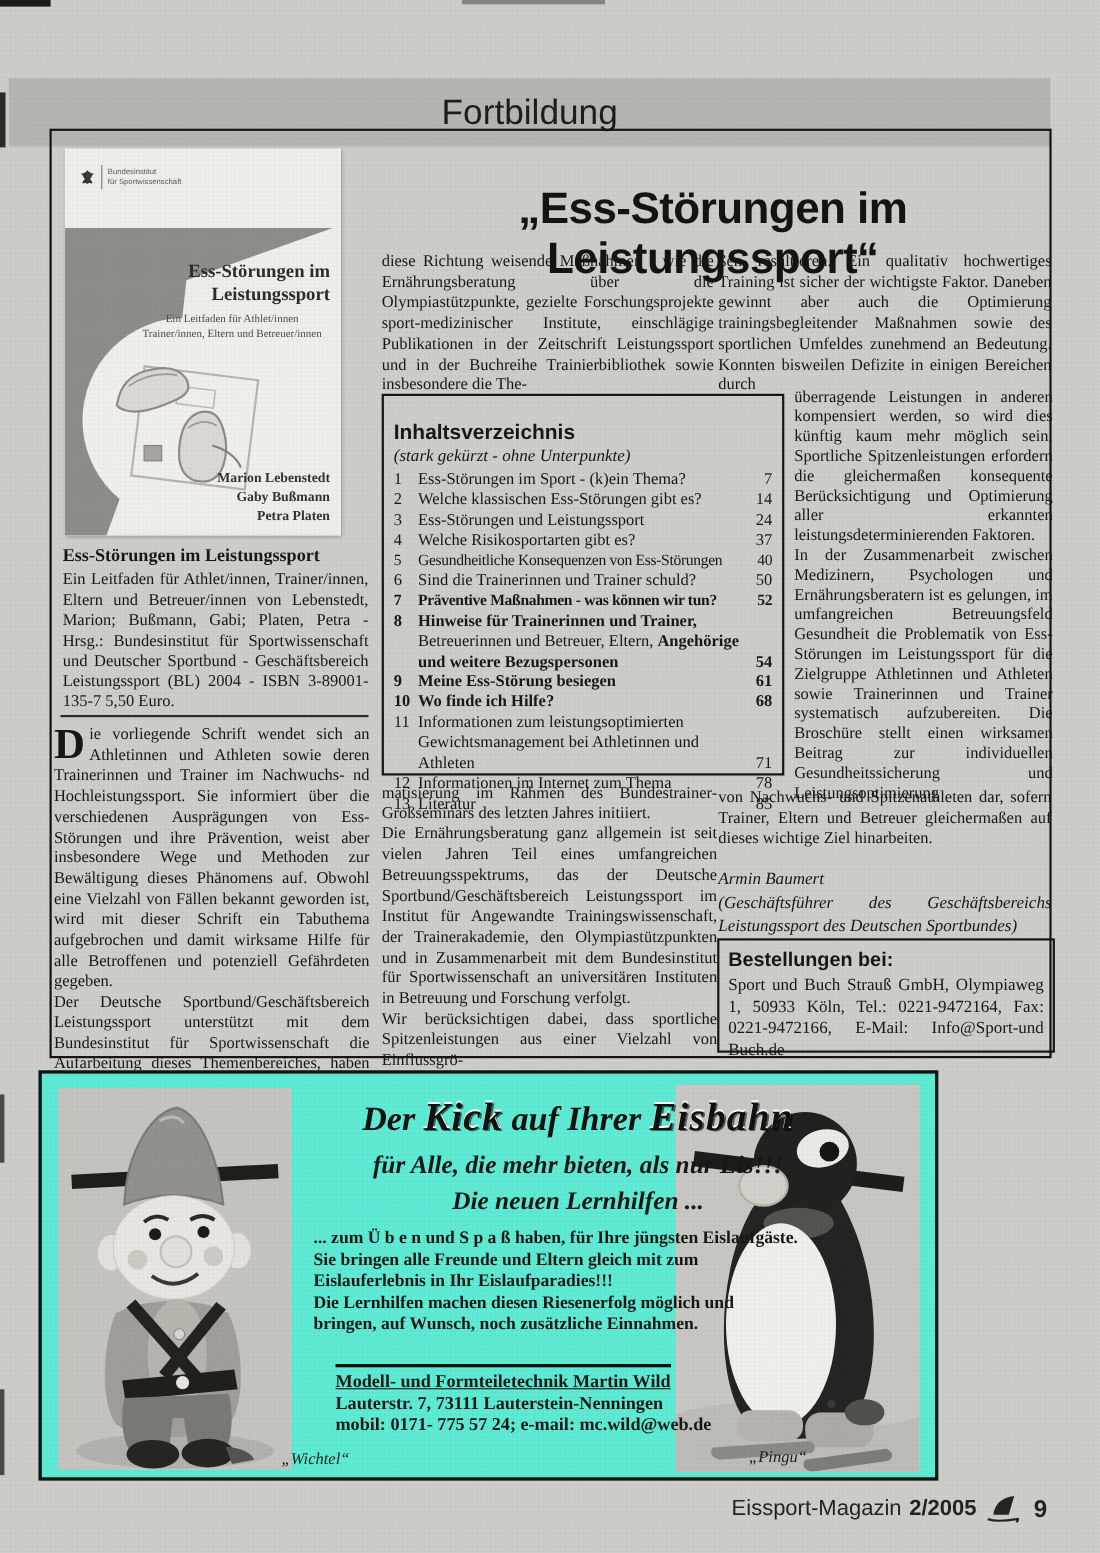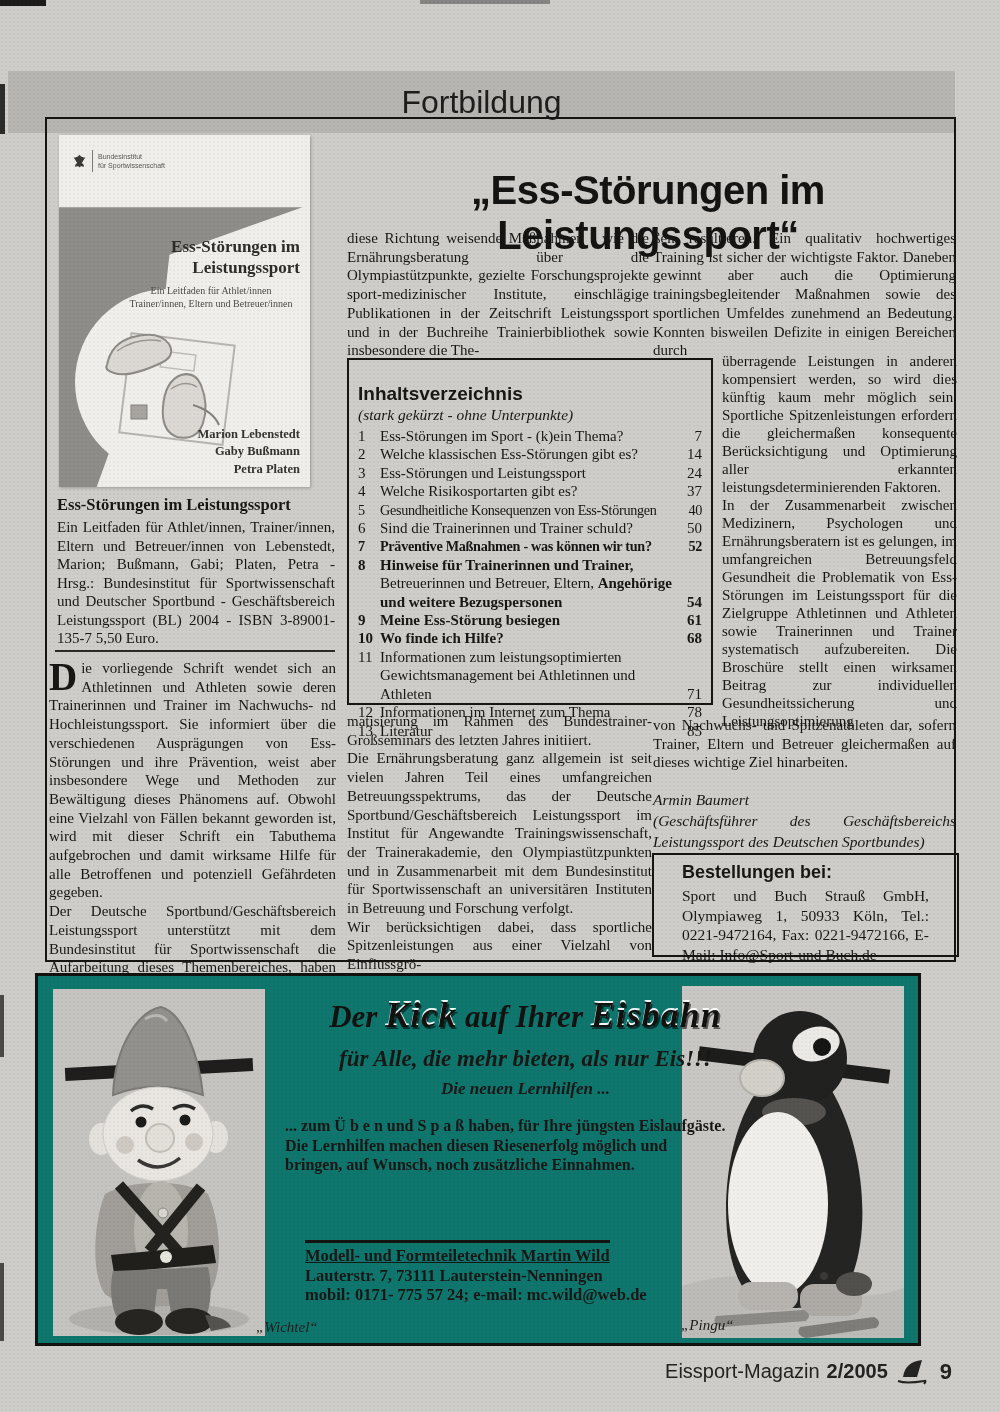--- a/index.html
+++ b/index.html
@@ -62,34 +62,34 @@
   .toc-row .nrm { font-weight:normal; }
   .toc-row.tight { font-size:14.2px; letter-spacing:-0.3px; }
 
   .rA { position:absolute; left:653px; top:229px; width:303px; }
   .rB { position:absolute; left:722px; top:352px; width:235px; line-height:18px !important; }
   .rB p { line-height:18px; }
   .rC { position:absolute; left:653px; top:716px; width:303px; }
   .sig { position:absolute; left:653px; top:789px; width:303px; font-style:italic; font-size:15.5px; line-height:21px; }
   .sig .role { text-align:justify; }
 
-  .order { position:absolute; left:652px; top:853px; width:307px; height:104px; border:2px solid #151513; box-sizing:border-box; padding:7px 28px; }
+  .order { position:absolute; left:652px; top:853px; width:307px; height:104px; border:2px solid #151513; box-sizing:border-box; padding:7px 8px; }
   .order h3 { margin:0 0 3px 0; font-family:"Liberation Sans", sans-serif; font-size:18px; }
   .order p { margin:0; font-size:15.5px; line-height:19.5px; text-align:justify; }
 
   
-  .ad { position:absolute; left:35px; top:973px; width:886px; height:373px; border:3px solid #121211; background:#0f766e; box-sizing:border-box; }
+  .ad { position:absolute; left:35px; top:973px; width:818px; height:373px; border:3px solid #121211; background:#5eead4; box-sizing:border-box; }
   .photo { position:absolute; overflow:hidden; }
   .photoL { left:15px; top:13px; width:212px; height:347px; background:#c6c4c1; }
   .photoR { right:14px; top:10px; width:222px; height:352px; background:#c9c7c3; }
   .ad-head { position:absolute; left:225px; top:18px; width:525px; text-align:center; font-style:italic; font-weight:bold; font-size:31px; color:#121210; }
   .ad-head .fancy { font-size:36px; font-weight:900; letter-spacing:1px;
          text-shadow:0 -2px 0 rgba(255,255,255,.95), 1.5px 1.5px 0 rgba(0,0,0,.55); }
   .ad-sub1 { position:absolute; left:225px; top:70px; width:525px; text-align:center; font-style:italic; font-weight:bold; font-size:23px; }
-  .ad-sub2 { position:absolute; left:225px; top:103px; width:525px; text-align:center; font-style:italic; font-weight:bold; font-size:17px; }
+  .ad-sub2 { position:absolute; left:225px; top:103px; width:525px; text-align:center; font-style:italic; font-weight:bold; font-size:23px; }
   .ad-body { position:absolute; left:247px; top:140px; width:442px; font-weight:bold; font-size:16px; line-height:19.5px; }
   .ad-body p { margin:0; }
   .ad-contact { position:absolute; left:267px; top:264px; width:395px; font-weight:bold; font-size:16.5px; line-height:19.5px; }
   .ad-contact .co { display:inline-block; border-top:3px solid #131311; padding-top:3px; text-decoration:underline; }
   .cap { position:absolute; font-style:italic; font-size:15px; color:#1c1c1a; }
   .capL { left:218px; bottom:7px; }
   .capR { left:643px; bottom:9px; }
 
   .footer { position:absolute; right:48px; top:1358px; display:flex; align-items:center; gap:7px;
          font-family:"Liberation Sans", sans-serif; font-size:20px; color:#232322; }
@@ -312,20 +312,21 @@
         <path d="M34,330 L122,324 q9,5 2,11 L40,341 q-11,-3 -6,-11 Z" fill="#8c8a86"></path>
         <path d="M118,341 L192,331 q9,5 2,11 L124,352 q-11,-3 -6,-11 Z" fill="#7f7d79"></path>
       </svg>
     </div>
 
     <div class="ad-head"><span>Der </span><span class="fancy">Kick</span><span> auf Ihrer </span><span class="fancy">Eisbahn</span></div>
     <div class="ad-sub1">für Alle, die mehr bieten, als nur Eis!!!</div>
     <div class="ad-sub2">Die neuen Lernhilfen ...</div>
     <div class="ad-body">
       <p>... zum  Ü b e n  und S p a ß  haben, für Ihre jüngsten Eislaufgäste.</p>
+      <p>Sie bringen alle Freunde und Eltern gleich mit zum Eislauferlebnis in Ihr Eislaufparadies!!!</p>
       <p>Die Lernhilfen machen diesen Riesenerfolg möglich und bringen, auf Wunsch, noch zusätzliche Einnahmen.</p>
     </div>
     <div class="ad-contact">
       <div><span class="co">Modell- und Formteiletechnik Martin Wild</span></div>
       <div>Lauterstr. 7, 73111 Lauterstein-Nenningen</div>
       <div>mobil: 0171- 775 57 24; e-mail: mc.wild@web.de</div>
     </div>
     <div class="cap capL">„Wichtel“</div>
     <div class="cap capR">„Pingu“</div>
   </div>

